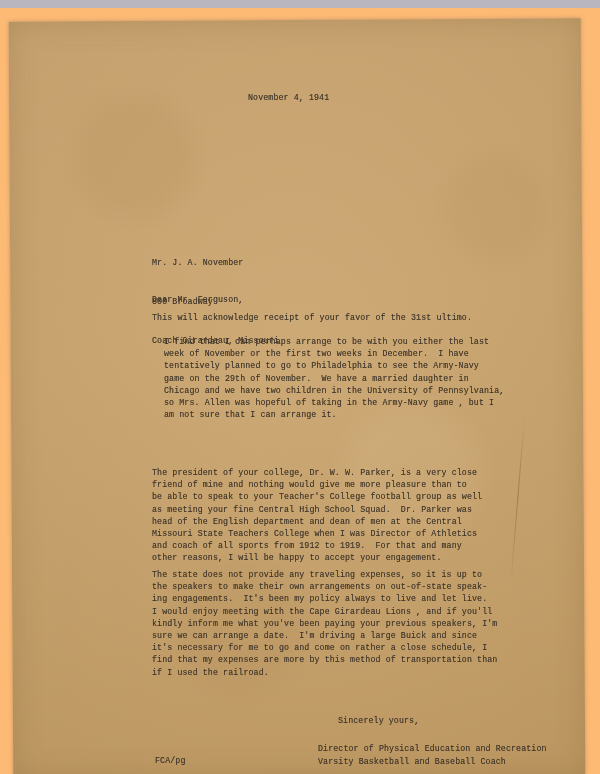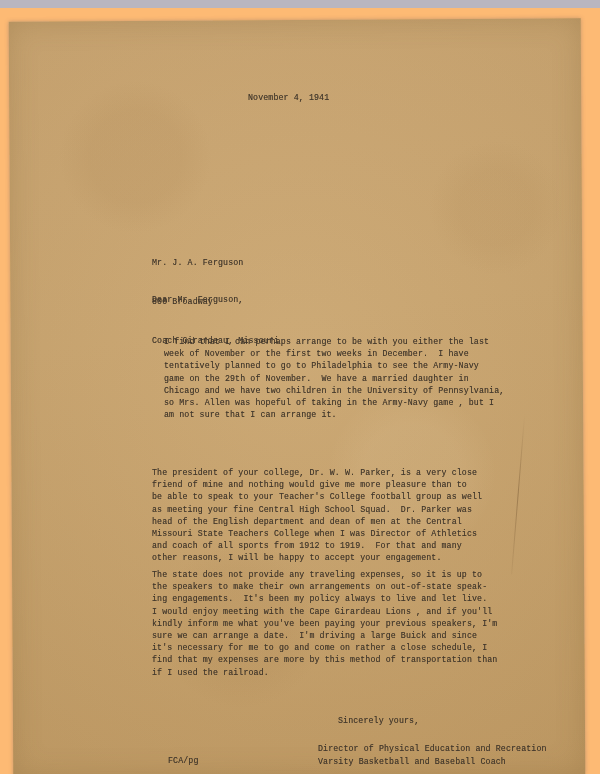--- a/index.html
+++ b/index.html
@@ -64,42 +64,43 @@
   .t-addr  { left: 152px; top: 222px; }
   .t-salut { left: 152px; top: 287px; text-align: right; }
   .t-p0    { left: 152px; top: 304px; }
   .t-p1    { left: 164px; top: 328px; }
   .t-p2    { left: 152px; top: 415px; }
   .t-p3    { left: 152px; top: 459px; }
   .t-p4    { left: 152px; top: 561px; }
   .t-p5    { left: 152px; top: 684px; }
   .t-close { left: 338px; top: 708px; }
   .t-sig   { left: 318px; top: 735px; }
-  .t-ref   { left: 168px; top: 748px; }
+  .t-ref   { left: 155px; top: 748px; }
 </style>
 </head>
 <body>
 
 <div class="scan">
   <div class="paper">
     <div class="paper-mottle"></div>
     <div class="paper-crease"></div>
   </div>
 
   <div class="letter">
     <div class="block t-date">November 4, 1941</div>
 
     <div class="block t-addr addr">
-      <div>Mr. J. A. Ferguson</div>
+      <div>Mr. J. A. November</div>
       <div>800 Broadway</div>
       <div>Coach Girardeau, Missouri</div>
     </div>
 
     <div class="block t-salut">Dear Mr. Ferguson,</div>
 
+    <div class="block t-p0 para">This will acknowledge receipt of your favor of the 31st ultimo.</div>
 
     <div class="block t-p1 para">I find that I can perhaps arrange to be with you either the last
 week of November or the first two weeks in December.  I have
 tentatively planned to go to Philadelphia to see the Army-Navy
 game on the 29th of November.  We have a married daughter in
 Chicago and we have two children in the University of Pennsylvania,
 so Mrs. Allen was hopeful of taking in the Army-Navy game , but I
 am not sure that I can arrange it.</div>
 
 

